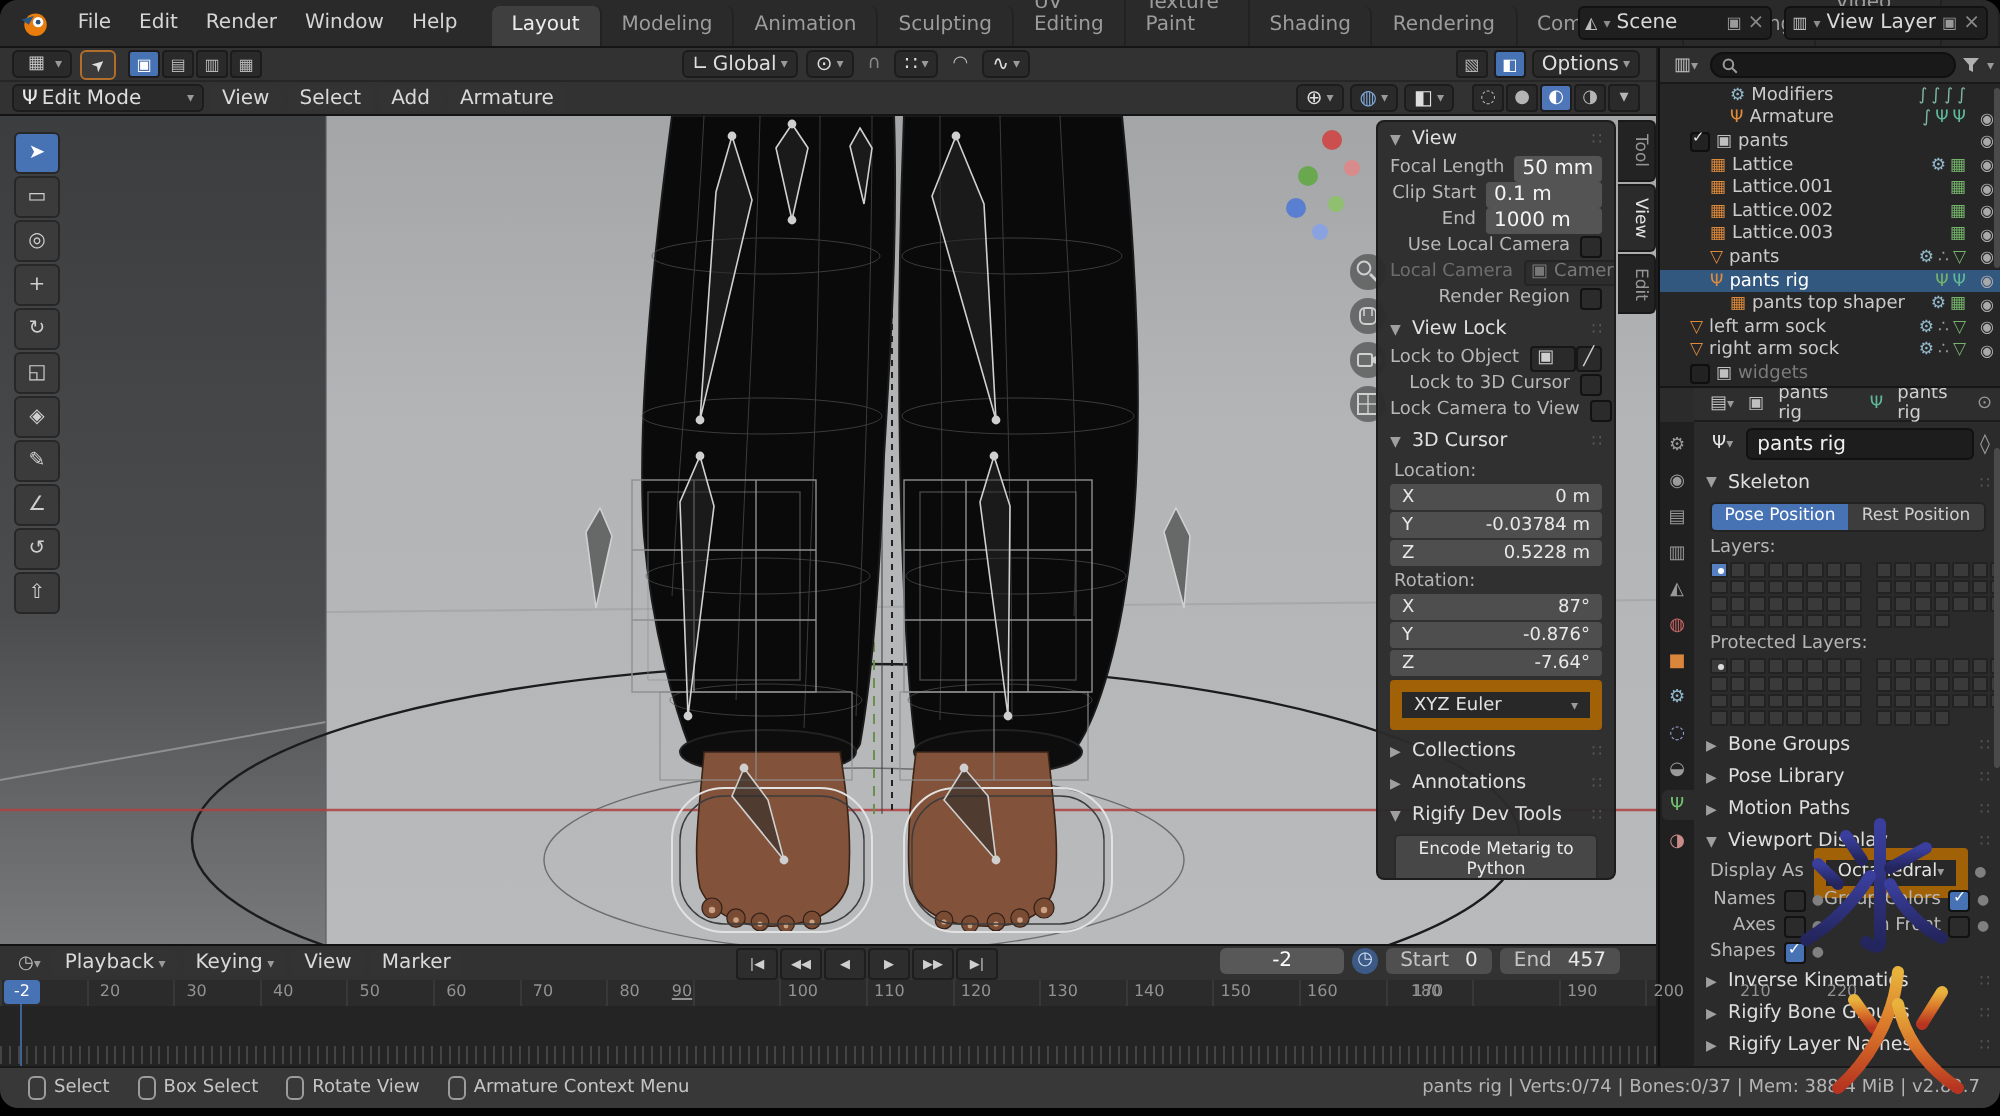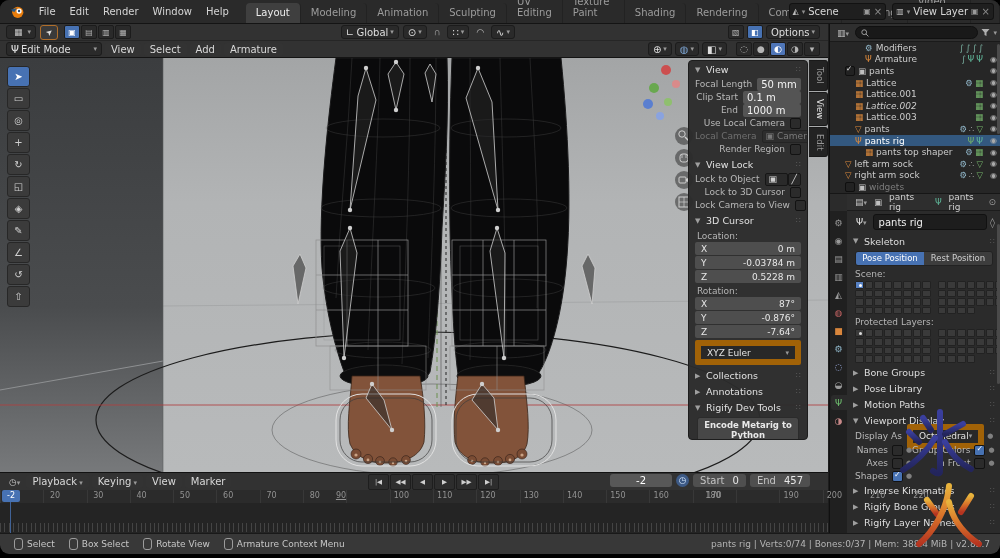--- a/index.html
+++ b/index.html
@@ -50,21 +50,21 @@
   .nlabel{flex:1;text-align:right;color:#b8b8b8;padding-right:5px;white-space:nowrap}
   .nval{width:50px;background:#545454;border-radius:2px;color:#f4f4f4;padding:1px 4px;font-size:10px;}
   .cb{width:9px;height:9px;background:#2b2b2b;border:1px solid #121212;border-radius:2px;position:relative;flex:none}
   .cb.checked{background:#4772b3;}
   .cb.checked::after{content:"✓";position:absolute;left:1px;top:-2px;color:#fff;font-size:8px;}
   .objfield{display:flex;align-items:center;background:#2a2a2a;border:1px solid #161616;border-radius:2px;height:11px;padding:0 3px;gap:3px;color:#cfcfcf;}
   .dim{opacity:.45}
   .axrow{display:flex;background:#4e4e4e;border-radius:2px;margin:1px 6px;padding:1px 6px;color:#e8e8e8;font-size:9px;justify-content:space-between;height:11px;align-items:center}
   .seclabel{margin:3px 8px 1px;color:#b5b5b5;font-size:9px;}
   .dropfield{display:flex;background:#282828;border:6px solid #a16207;border-radius:2px;margin:2px 6px;padding:1px 6px;color:#e2e2e2;font-size:9px;justify-content:space-between;align-items:center;height:11px}
-  .nbtn{background:#474747;border:1px solid #2b2b2b;border-radius:3px;text-align:center;color:#e9e9e9;padding:2px 0;margin:2px 8px;font-size:8.5px;font-weight:bold;}
+  .nbtn{background:#474747;border:1px solid #2b2b2b;border-radius:3px;text-align:center;color:#e9e9e9;padding:2px 0;margin:2px 8px;font-size:8.5px;}
   #ntabs{position:absolute;right:0px;top:36px;width:19px;z-index:6;display:flex;flex-direction:column;gap:1px;}
   .ntab{writing-mode:vertical-rl;background:#232323;color:#969696;padding:6px 2px;font-size:8.5px;border-radius:0 3px 3px 0;border:1px solid #191919;border-left:none;}
   .ntab.active{background:#2b2b2b;color:#e4e4e4;}
   
   #rightcol{position:absolute;left:829px;top:24px;width:171px;bottom:21px;background:#262626;border-left:1px solid #101010;}
   #outliner{position:absolute;left:0;right:0;top:0;height:169px;background:#262626;overflow:hidden;}
   #oheader{height:17px;background:#2f2f2f;border-bottom:1px solid #1a1a1a;display:flex;align-items:center;padding:0 4px;gap:3px;}
   #osearch{flex:1;background:#191919;border:1px solid #101010;border-radius:8px;height:11px;display:flex;align-items:center;padding:0 5px;color:#7d7d7d;gap:3px}
   #osearch input{background:transparent;border:none;outline:none;color:#bbb;font-size:8px;width:60px;}
   .orow{display:flex;align-items:center;height:11.6px;color:#cbcbcb;font-size:9px;position:relative;padding-right:4px;}
@@ -666,21 +666,21 @@
           </div>
             <div class="orow" style="padding-left: 25px;">
 
             <span class="oi g-lat-o"></span>
             <span class="olabel">Lattice.001</span>
             <span class="otrail">
                 <span class="oi g-lat-g"></span>
               </span>
             <span class="oeye">◉</span>
           </div>
-            <div class="orow" style="padding-left: 25px; font-style: italic;">
+            <div class="orow" style="padding-left: 25px;">
 
             <span class="oi g-lat-o"></span>
             <span class="olabel">Lattice.002</span>
             <span class="otrail">
                 <span class="oi g-lat-g"></span>
               </span>
             <span class="oeye">◉</span>
           </div>
             <div class="orow" style="padding-left: 25px;">
 
@@ -773,21 +773,21 @@
           <span style="color:#9a9a9a">◊</span>
         </div>
         <div class="pph">
               <span class="tri">▼</span>
               <span>Skeleton</span>
             </div>
         <div class="segbtns">
           <div class="active">Pose Position</div>
           <div>Rest Position</div>
         </div>
-        <div class="seclabel">Scene:</div>
+        <div class="seclabel">Layers:</div>
         <div class="lgrid">
           <div class="lblock">
                 <span class="lc on"></span>
                 <span class="lc"></span>
                 <span class="lc"></span>
                 <span class="lc"></span>
                 <span class="lc"></span>
                 <span class="lc"></span>
                 <span class="lc"></span>
                 <span class="lc"></span>

